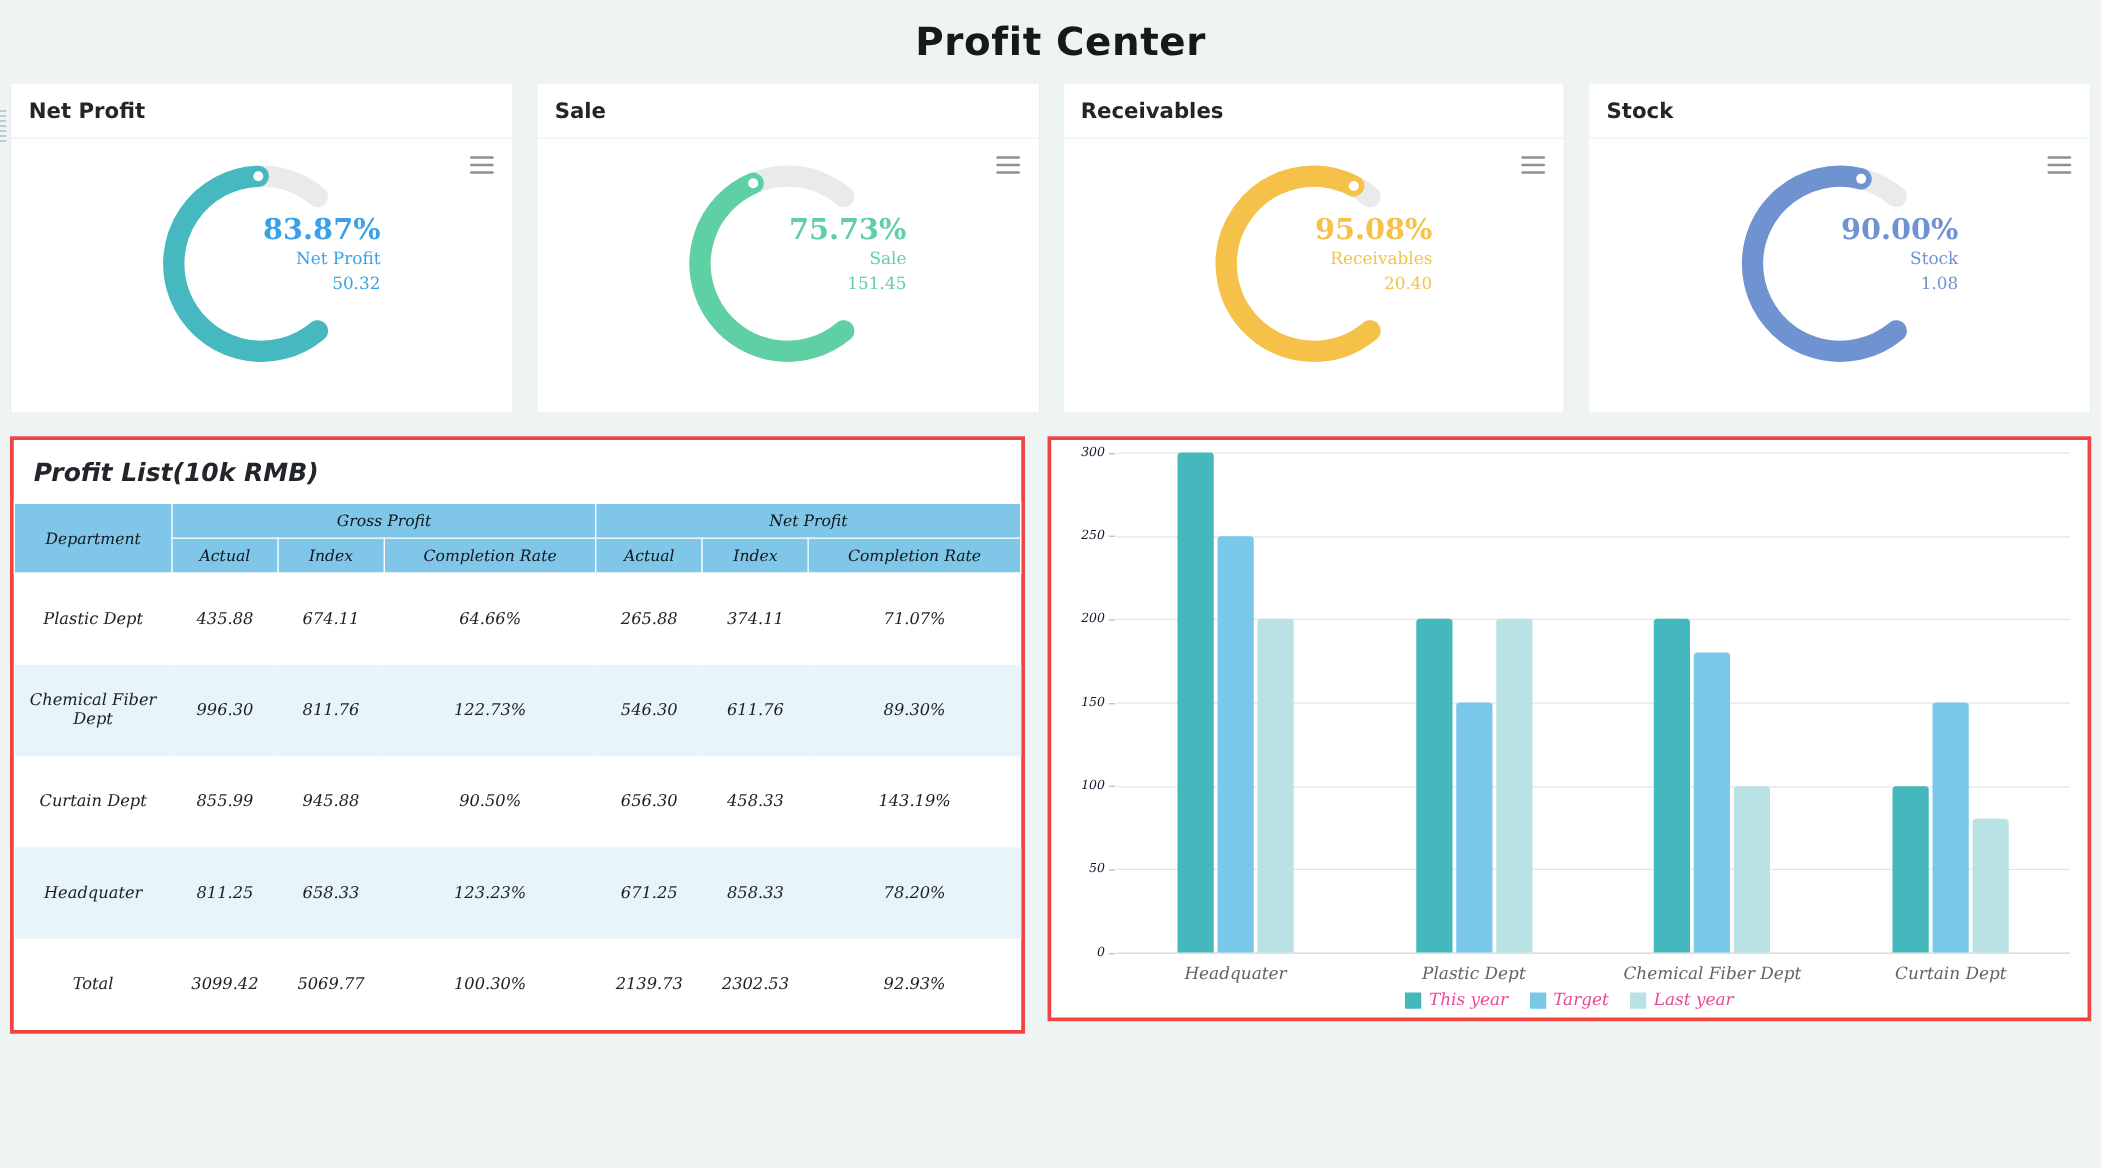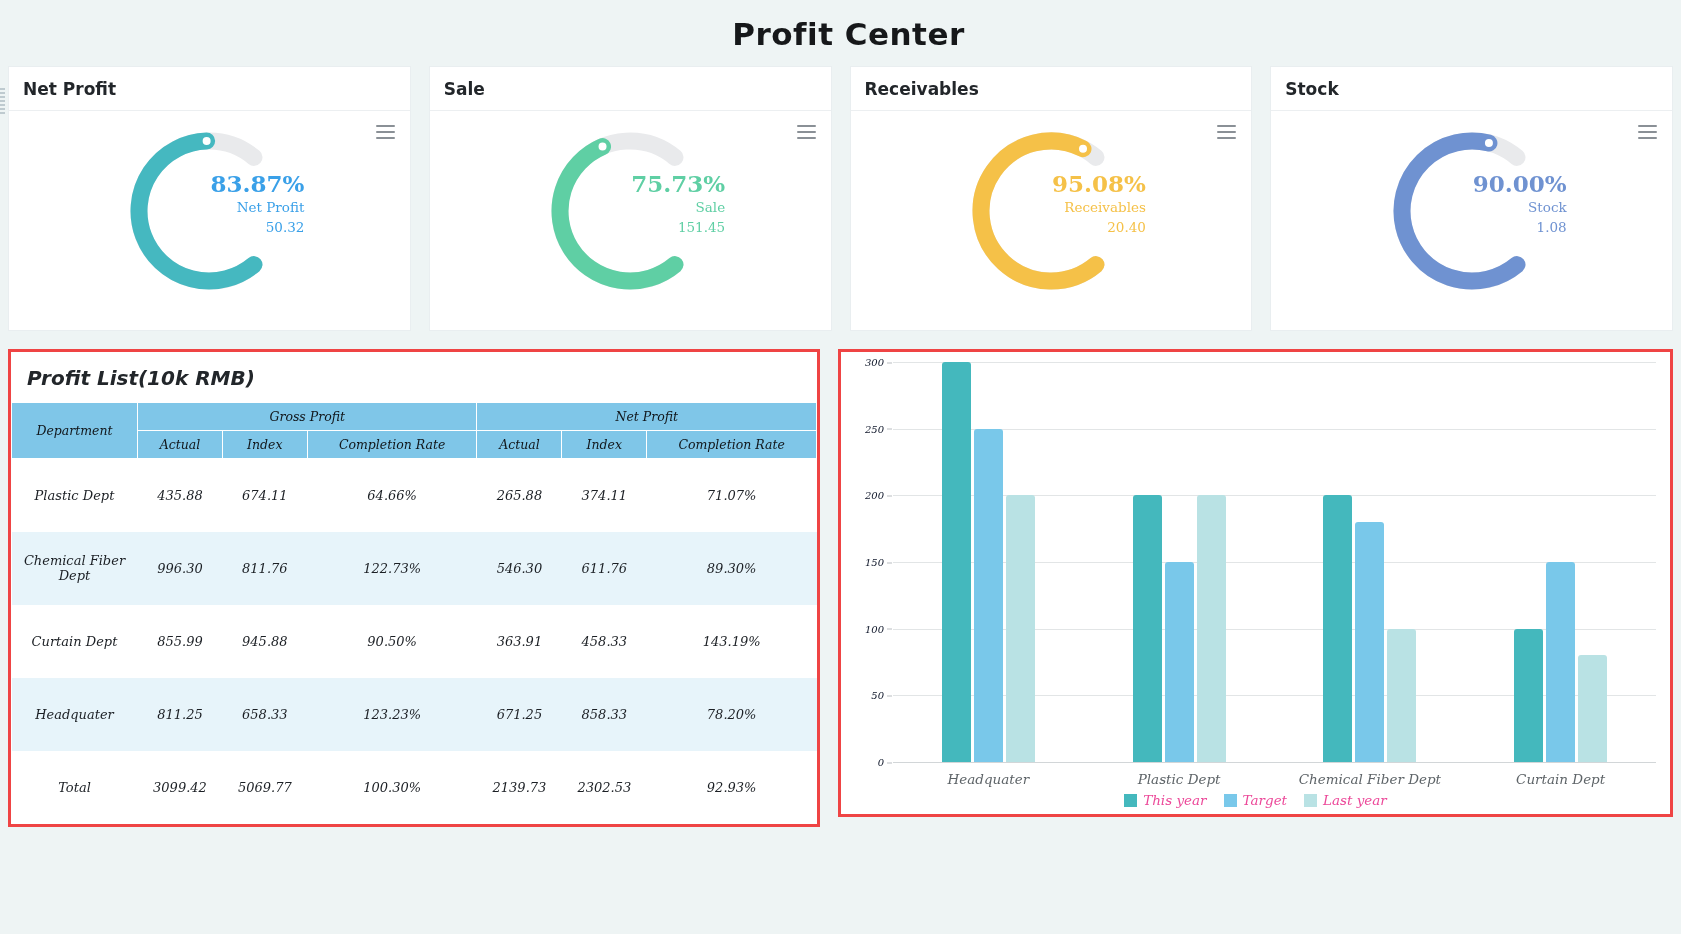--- a/index.html
+++ b/index.html
@@ -370,21 +370,21 @@
             <td class="pos">122.73%</td>
             <td>546.30</td>
             <td>611.76</td>
             <td class="neg">89.30%</td>
           </tr>
           <tr>
             <td>Curtain Dept</td>
             <td>855.99</td>
             <td>945.88</td>
             <td class="neg">90.50%</td>
-            <td>363.91</td>
+            <td>656.30</td>
             <td>458.33</td>
             <td class="pos">143.19%</td>
           </tr>
           <tr class="alt">
             <td>Headquater</td>
             <td>811.25</td>
             <td>658.33</td>
             <td class="pos">123.23%</td>
             <td>671.25</td>
             <td>858.33</td>

